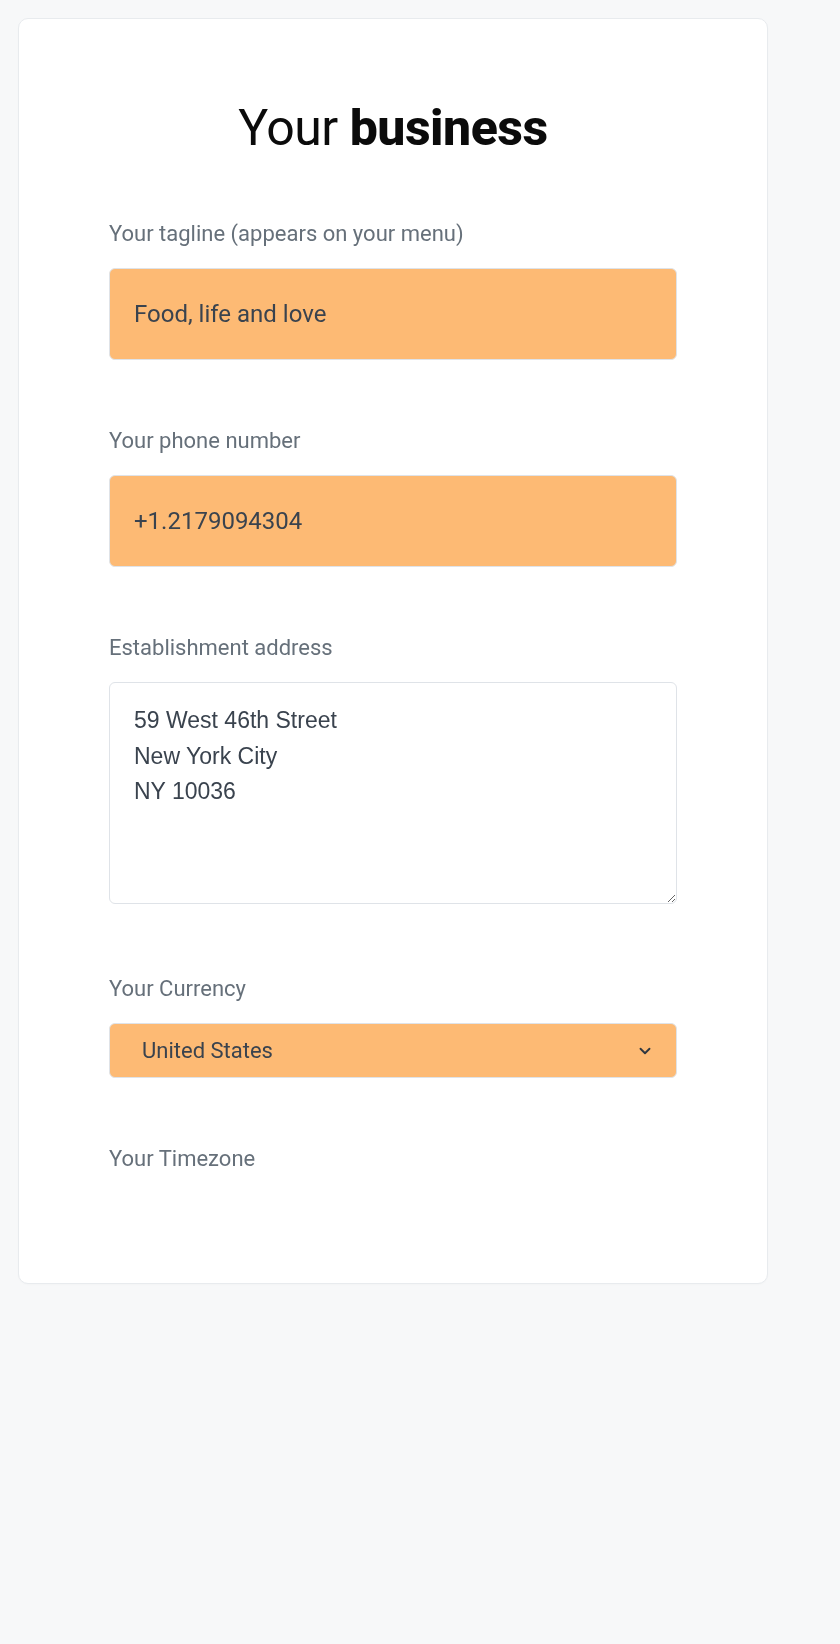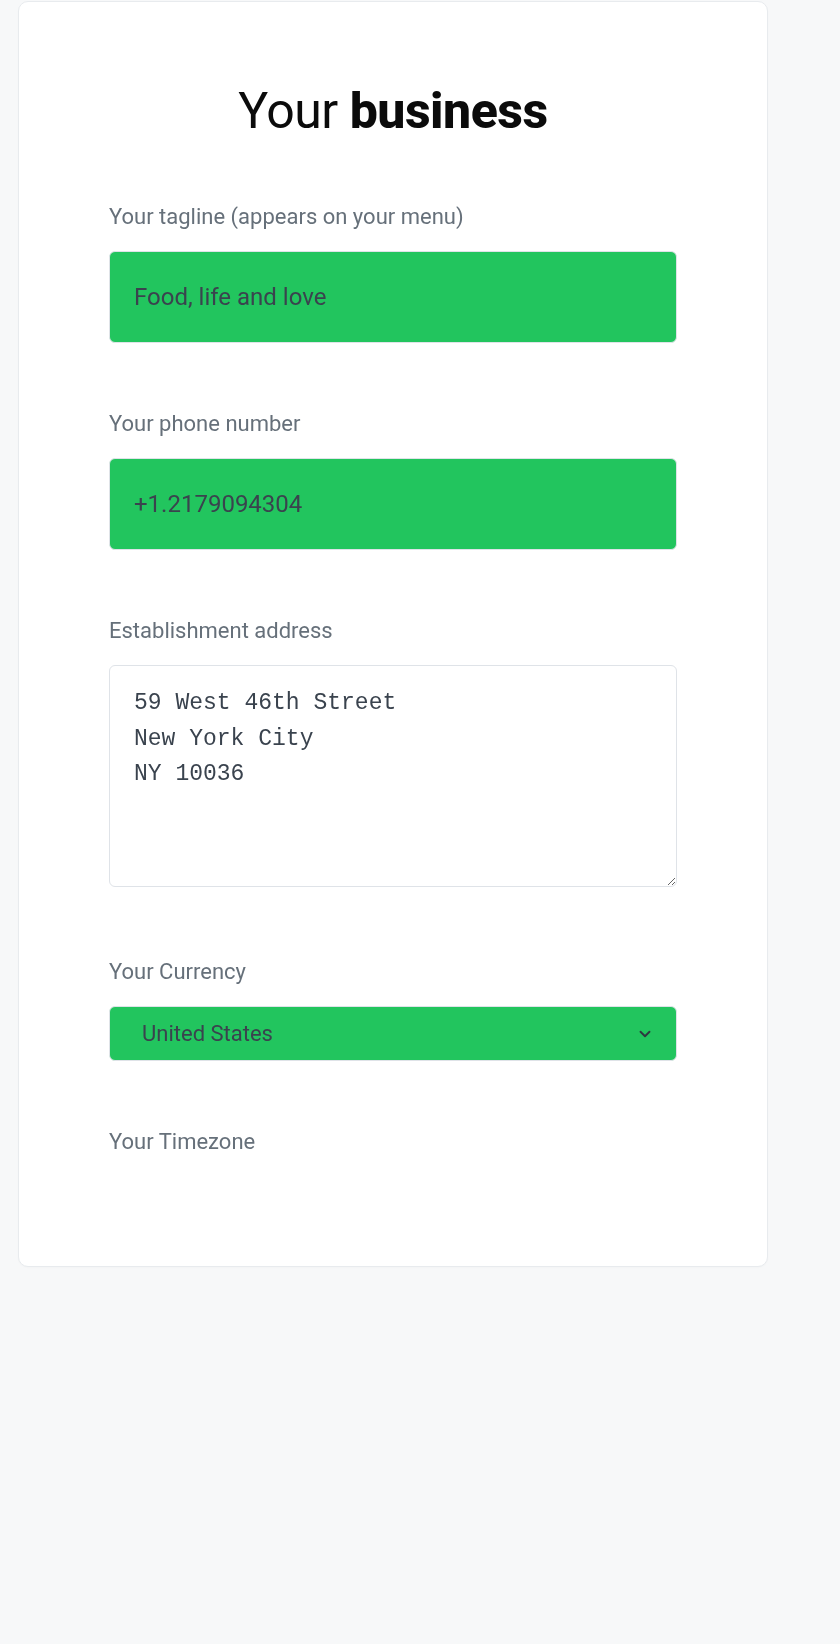--- a/index.html
+++ b/index.html
@@ -5,21 +5,21 @@
   * { box-sizing: border-box; margin: 0; padding: 0; }
   html, body {
     width: 840px;
     height: 1644px;
     background: #f7f8f9;
     font-family: -apple-system, BlinkMacSystemFont, "Segoe UI", Roboto, "Helvetica Neue", Arial, sans-serif;
     -webkit-font-smoothing: antialiased;
   }
   .card {
     position: absolute;
-    top: 1px;
+    top: 18px;
     left: 18px;
     width: 750px;
     background: #ffffff;
     border: 1px solid #e8ebee;
     border-radius: 10px;
     padding: 80px 90px 90px 90px;
     box-shadow: 0 1px 2px rgba(0,0,0,0.02);
   }
   h1.title {
     text-align: center;
@@ -36,37 +36,37 @@
     display: block;
     font-size: 22px;
     color: #66707a;
     margin-bottom: 22px;
     font-weight: 400;
   }
   .text-input, .select-wrap {
     width: 100%;
     border: 1px solid #dfe3e8;
     border-radius: 6px;
-    background: #22c55e;
+    background: #fdba74;
     font-family: inherit;
   }
   .text-input {
     height: 92px;
     padding: 0 24px;
     font-size: 24px;
     color: #3a434e;
     outline: none;
   }
   .text-input::placeholder { color: #9aa3ad; }
   .textarea {
     width: 100%;
     border: 1px solid #dfe3e8;
     border-radius: 6px;
     background: #ffffff;
-    font-family: Liberation Mono, monospace;
+    font-family: Liberation Sans, sans-serif;
     min-height: 222px;
     padding: 20px 24px;
     font-size: 23px;
     line-height: 1.55;
     color: #3a434e;
     resize: vertical;
     outline: none;
   }
   .select-wrap {
     position: relative;

